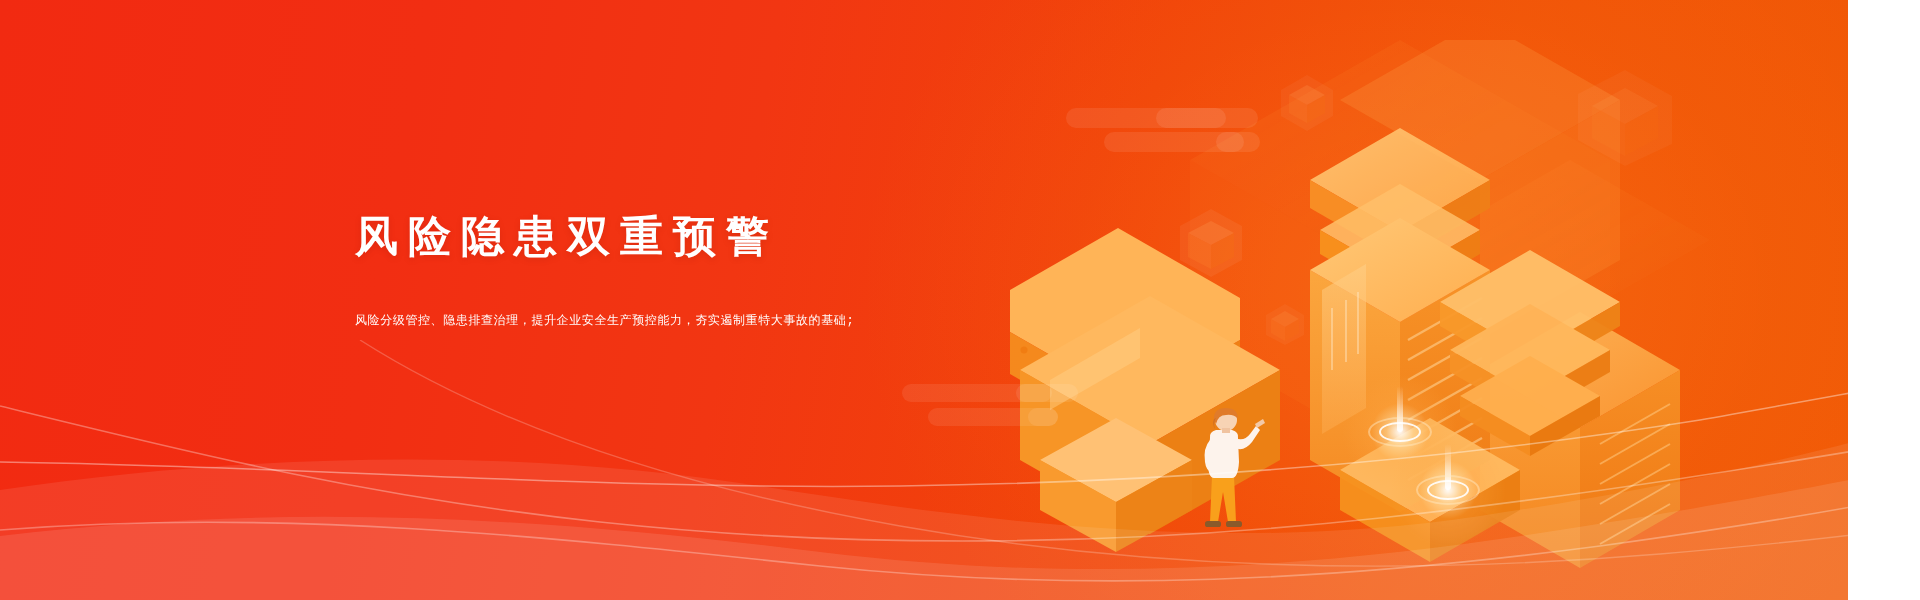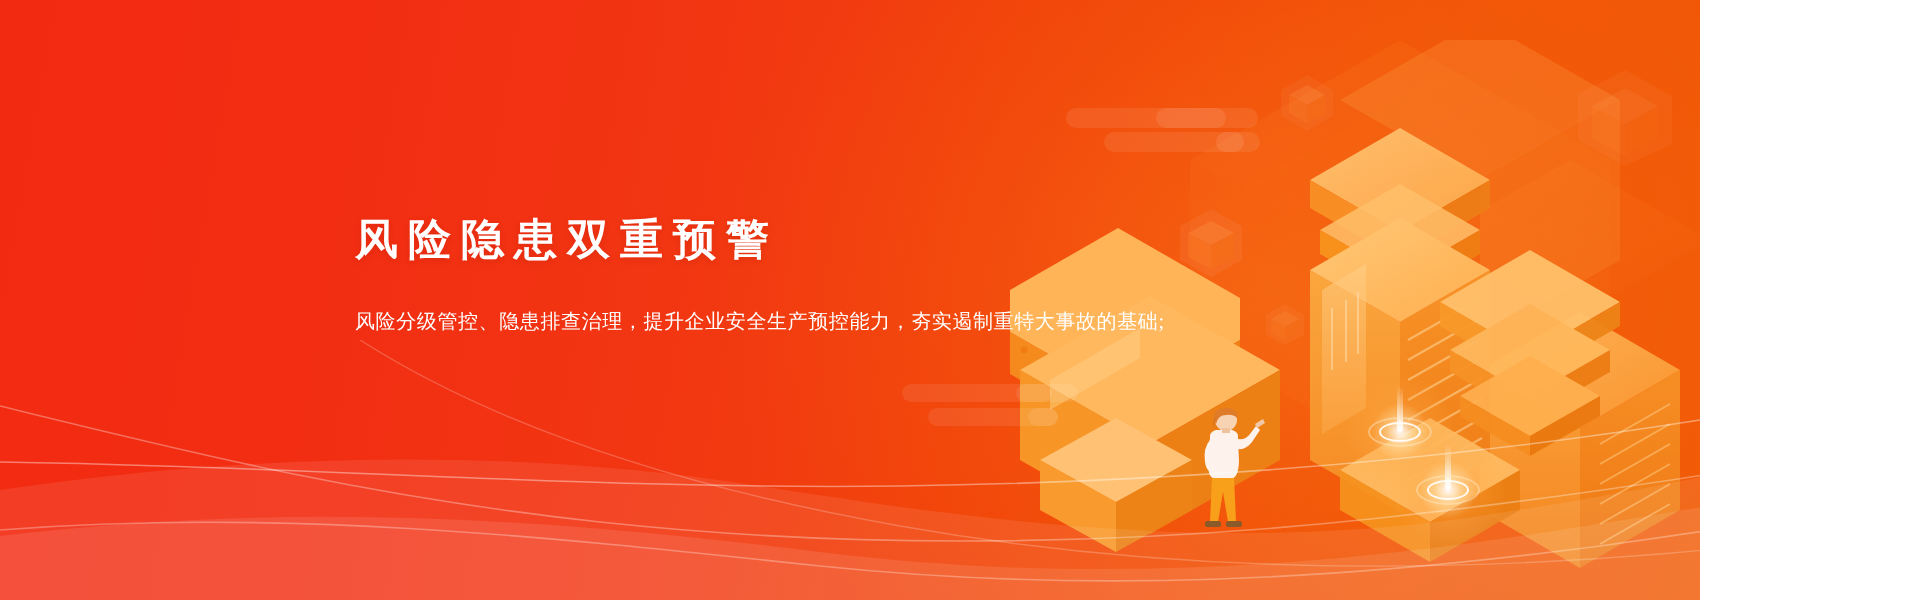--- a/index.html
+++ b/index.html
@@ -1,23 +1,23 @@
 <!DOCTYPE html>
 <html><head>
 <meta charset="utf-8">
 <style>
   html,body{margin:0;padding:0;background:#fff;}
   *{box-sizing:border-box;}
 
   .banner{
     position:relative;
-    width:1700px;
+    width:1848px;
     height:600px;
     overflow:hidden;
-    font-family:Liberation Serif, serif;
+    font-family:Liberation Mono, monospace;
     background:linear-gradient(100deg,#F22A11 0%,#F22E12 22%,#F23612 40%,#F14409 60%,#F15207 78%,#F15A06 100%);
   }
 
   
   .bg-glow{
     position:absolute; right:-120px; top:-160px;
     width:1100px; height:900px;
     background:radial-gradient(ellipse at 50% 50%, rgba(255,150,40,.28) 0%, rgba(255,130,30,.10) 45%, rgba(255,120,20,0) 72%);
     pointer-events:none;
   }
@@ -66,21 +66,21 @@
     font-size:43px;
     line-height:56px;
     font-weight:700;
     letter-spacing:10px;
     text-shadow:0 2px 6px rgba(140,20,0,.18);
     white-space:nowrap;
   }
   .subcopy{
     margin:34px 0 0 0;
     color:#ffffff;
-    font-size:20px;
+    font-size:12px;
     line-height:38px;
     font-weight:400;
     letter-spacing:.6px;
     white-space:nowrap;
   }
   .subcopy p{margin:0;}
 </style>
 </head>
 <body>
 

